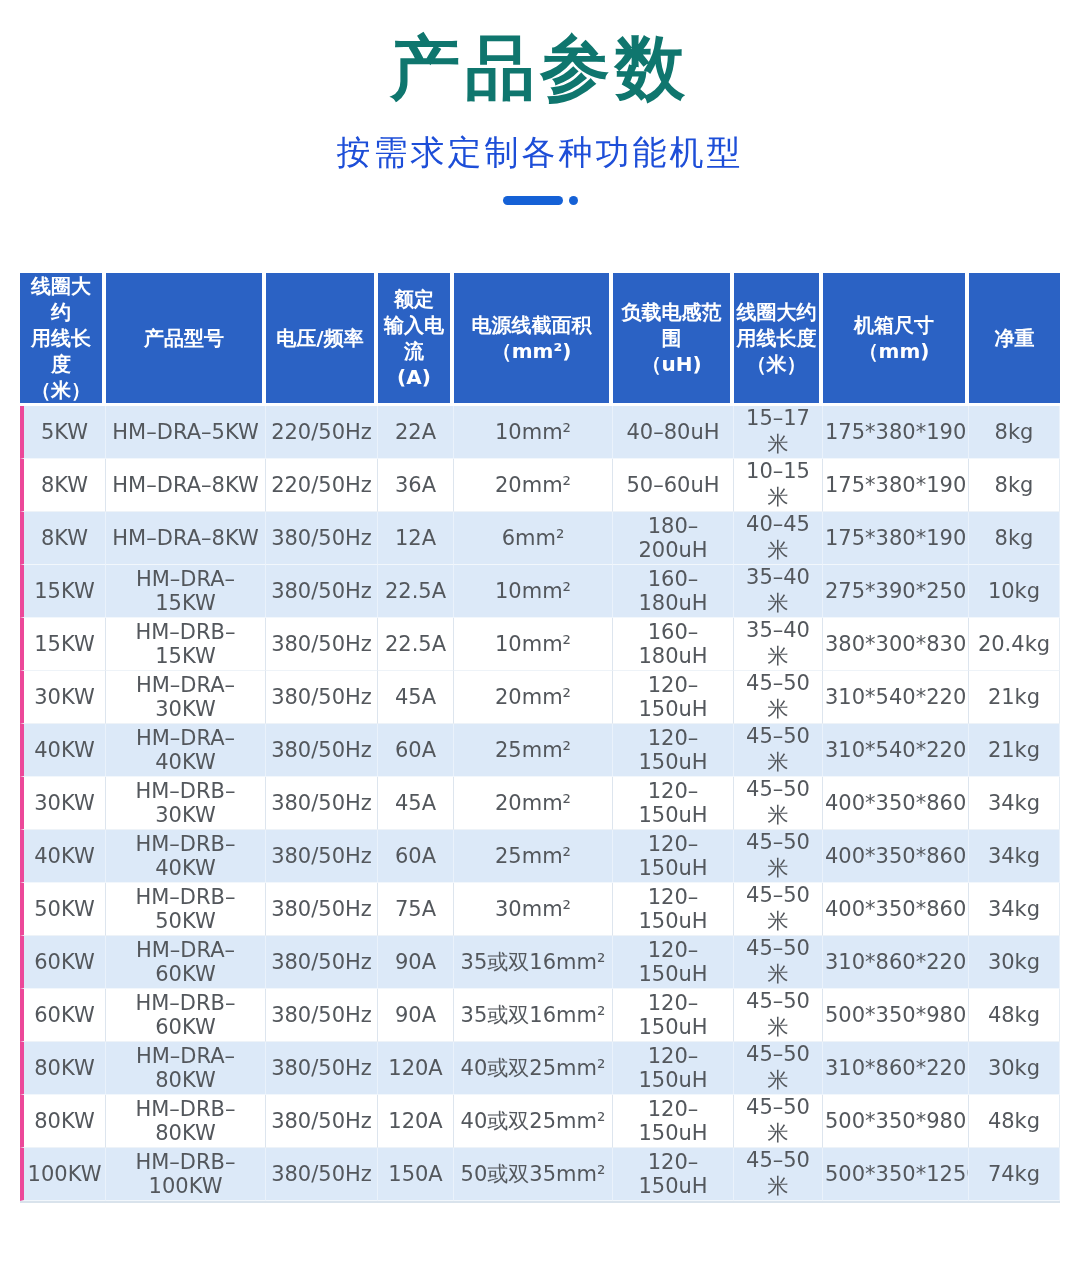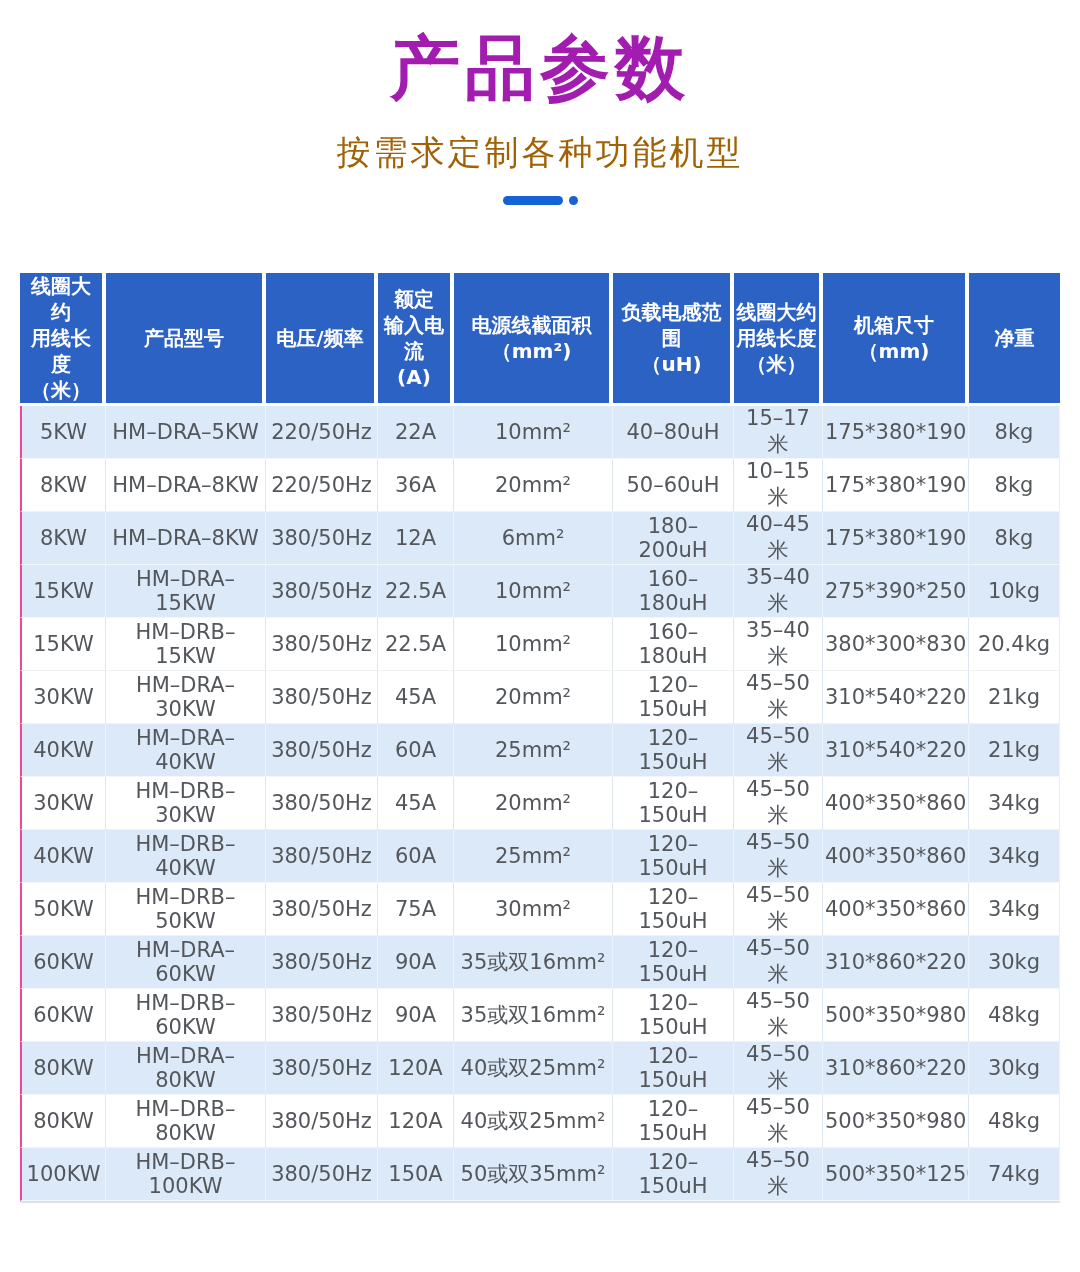--- a/index.html
+++ b/index.html
@@ -5,25 +5,25 @@
   html,body{margin:0;padding:0;background:#ffffff;}
   body{
     width:1080px;height:1272px;
     font-family:"DejaVu Sans",sans-serif;
     -webkit-font-smoothing:antialiased;
     overflow:hidden;
   }
   .hero{padding-top:26px;text-align:center;}
   .hero-title{
     font-size:70px;line-height:1.2;font-weight:900;
-    color:#a21caf;letter-spacing:5px;
+    color:#0f766e;letter-spacing:5px;
   }
   .hero-subtitle{
     margin-top:20px;font-size:34px;line-height:1.3;
-    color:#a16207;letter-spacing:3px;font-weight:400;
+    color:#1d4ed8;letter-spacing:3px;font-weight:400;
   }
   .hero-divider{
     margin-top:22px;display:flex;align-items:center;justify-content:center;gap:6px;
   }
   .divider-bar{width:60px;height:9px;border-radius:5px;background:#1561d6;}
   .divider-dot{width:9px;height:9px;border-radius:50%;background:#1561d6;}
 
   .spec-wrap{margin-top:68px;}
   table.spec{
     width:1040px;margin:0 auto;border-collapse:separate;border-spacing:0;
@@ -41,21 +41,21 @@
     border-right:4px solid #ffffff;border-bottom:3px solid #ffffff;
   }
   th:last-child{border-right:none;text-align:center;}
 
   td{
     height:45px;padding:0 2px;text-align:center;vertical-align:middle;
     font-size:21px;color:#53575c;
     border-right:1px solid #dde5ee;border-bottom:1px solid #eef3f8;
     background:#ffffff;overflow:hidden;
   }
-  td:first-child{border-left:2px solid #ec4899;}
+  td:first-child{border-left:4px solid #ec4899;}
   td:last-child{border-right:1px solid #e6edf4;text-align:center;}
   tr.alt td{background:#dce9f8;border-right:1px solid #eaf2fb;border-bottom:1px solid #f2f7fc;}
   tr.alt td:last-child{border-right:1px solid #eaf2fb;}
 </style>
 </head>
 <body>
 
 <div class="hero">
   <div class="hero-title">产品参数</div>
   <div class="hero-subtitle">按需求定制各种功能机型</div>

